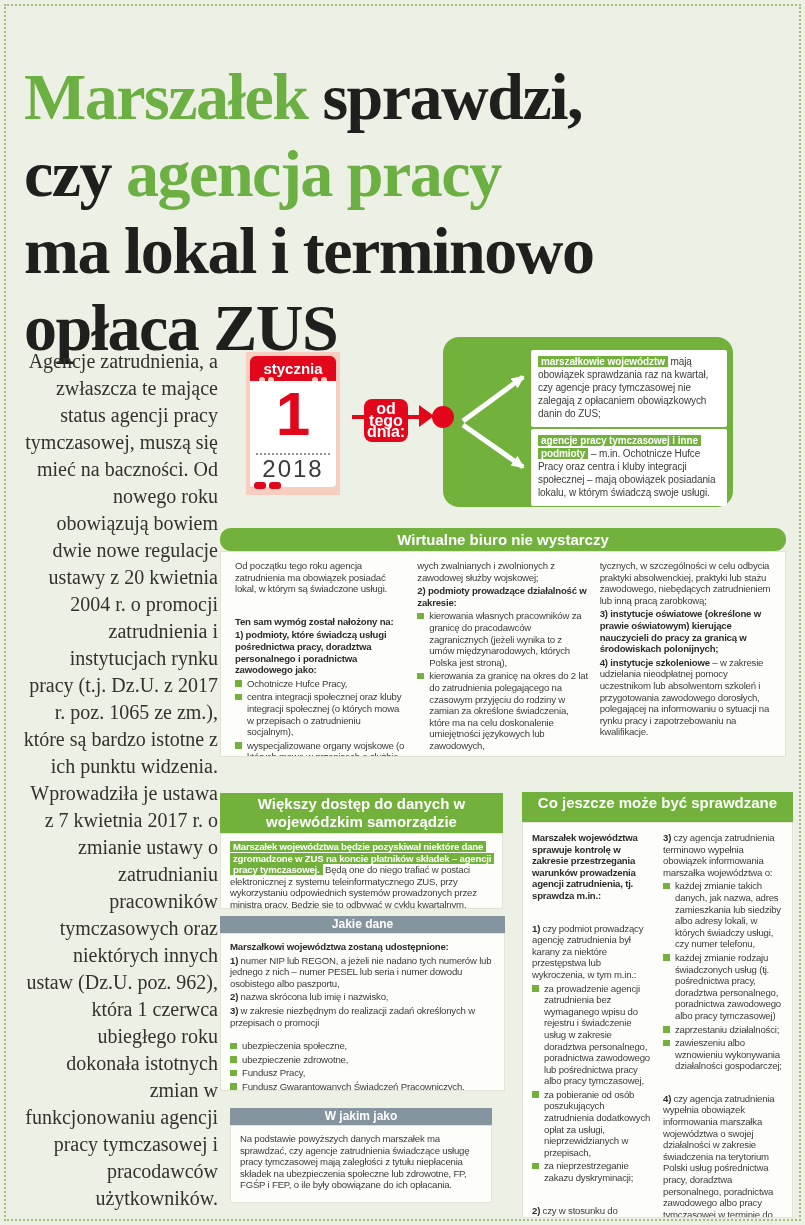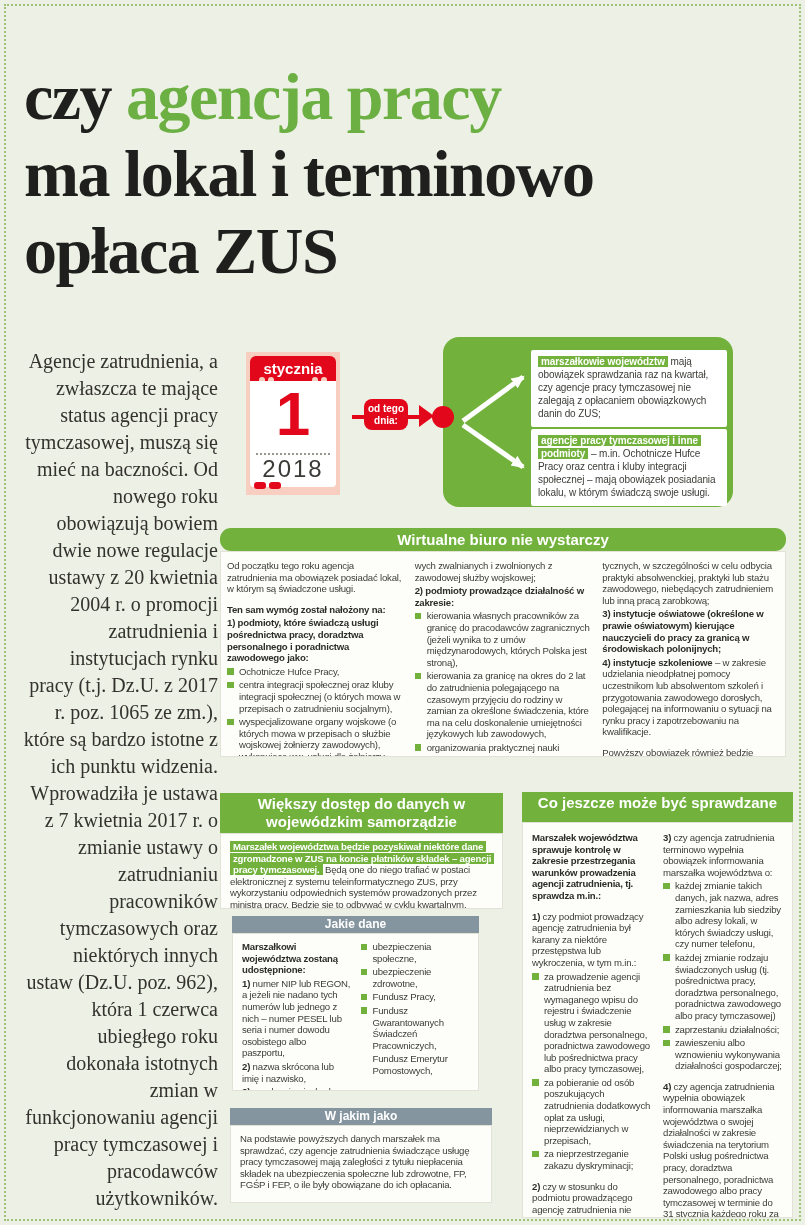--- a/index.html
+++ b/index.html
@@ -34,21 +34,21 @@
             font-size:24px;letter-spacing:2px;color:#3a3a37;}
   .foot{position:absolute;bottom:6px;width:12px;height:7px;border-radius:3px;background:var(--red,#e2071a);}
   .f1{left:8px}.f2{left:23px}
 
   
   .arrow-line{position:absolute;left:352px;top:415px;width:74px;height:4px;background:var(--red,#e2071a);z-index:1;}
   .arrow-head{position:absolute;left:419px;top:405px;width:0;height:0;z-index:1;
               border-top:11px solid transparent;border-bottom:11px solid transparent;
               border-left:15px solid var(--red,#e2071a);}
   .arrow-label{position:absolute;left:364px;top:399px;width:44px;background:var(--red,#e2071a);
-               border-radius:8px;color:#fff;font-weight:bold;font-size:10px;line-height:11.5px;
+               border-radius:8px;color:#fff;font-weight:bold;font-size:16px;line-height:11.5px;
                text-align:center;padding:4px 2px;box-sizing:border-box;z-index:2;}
   .flow-dot{position:absolute;left:432px;top:406px;width:22px;height:22px;border-radius:50%;
             background:var(--red,#e2071a);z-index:3;}
 
   
   .panel{position:absolute;left:443px;top:337px;width:290px;height:170px;
          background:var(--green,#72b23c);border-radius:16px;}
   .panel svg{position:absolute;left:0;top:0;}
   .kp{position:absolute;left:88px;width:196px;background:#fff;border-radius:2px;
       padding:5px 7px;box-sizing:border-box;font-size:10px;line-height:13px;
@@ -60,56 +60,57 @@
   
   .section{position:absolute;}
   .sec-head{background:var(--green,#72b23c);color:#fff;font-weight:bold;text-align:center;}
   .sec-head.gray{background:var(--gray,#8595a0);}
   .sec-body{background:var(--box-bg,#fdfdf9);border:1px solid #e2e2d7;box-sizing:border-box;
             overflow:hidden;font-size:9.6px;line-height:11.6px;letter-spacing:-0.2px;color:#3c3c38;
             hyphens:auto;}
   .cols{display:flex;}
   .col{flex:1;min-width:0;}
   .blk{margin:0 0 2px 0;}
-  .blk.gap{margin-top:9px;}
+  .blk.gap{margin-top:21px;}
   .blk b{color:#2c2c28;}
   .bullet{position:relative;padding-left:12px;}
   .sq{position:absolute;left:0;top:2.5px;width:6.5px;height:6.5px;background:var(--green,#72b23c);}
 
   
   #virtual-office{left:220px;top:528px;width:566px;}
   #virtual-office .sec-head{height:23px;line-height:23px;font-size:15px;border-radius:11px;}
-  #virtual-office .sec-body{height:206px;padding:8px 6px;}
+  #virtual-office .sec-body{height:206px;padding:8px 14px;}
   #virtual-office .cols{gap:11px;}
 
   #data-access{left:220px;top:793px;width:283px;}
   #data-access .sec-head{font-size:15px;line-height:18px;padding:2px 24px;}
   #data-access .sec-body{height:76px;padding:7px 9px;}
 
-  #what-data{left:232px;top:916px;width:247px;}
+  #what-data{left:220px;top:916px;width:285px;}
   #what-data .sec-head{height:17px;line-height:17px;font-size:12px;}
   #what-data .sec-body{height:158px;padding:7px 9px;}
-  #what-data .cols{gap:10px;}
+  #what-data .cols{gap:10px;flex-direction:column;}
 
   #purpose{left:230px;top:1108px;width:262px;}
   #purpose .sec-head{height:17px;line-height:17px;font-size:12px;}
   #purpose .sec-body{height:78px;padding:7px 9px;}
 
   #what-else{left:522px;top:792px;width:271px;}
   #what-else .sec-head{height:30px;line-height:21px;font-size:15px;}
   #what-else .sec-body{height:396px;padding:9px;}
   #what-else .cols{gap:11px;}
 </style>
 </head>
 <body>
 
 <div class="page">
   <div class="page-border"></div>
 
   <h1 class="headline">
+    <div><span class="green">Marszałek</span><span class="dark"> sprawdzi,</span></div>
     <div><span class="dark">czy </span><span class="green">agencja pracy</span></div>
     <div class="dark">ma lokal i terminowo</div>
     <div class="dark">opłaca ZUS</div>
   </h1>
 
   <div class="lead">Agencje zatrudnienia, a zwłaszcza te mające status agencji pracy tymczasowej, muszą się mieć na baczności. Od nowego roku obowiązują bowiem dwie nowe regulacje ustawy z 20 kwietnia 2004 r. o promocji zatrudnienia i instytucjach rynku pracy (t.j. Dz.U. z 2017 r. poz. 1065 ze zm.), które są bardzo istotne z ich punktu widzenia. Wprowadziła je ustawa z 7 kwietnia 2017 r. o zmianie ustawy o zatrudnianiu pracowników tymczasowych oraz niektórych innych ustaw (Dz.U. poz. 962), która 1 czerwca ubiegłego roku dokonała istotnych zmian w funkcjonowaniu agencji pracy tymczasowej i pracodawców użytkowników.</div>
 
   <div class="cal">
     <div class="cal-head">
       <span>stycznia</span>

